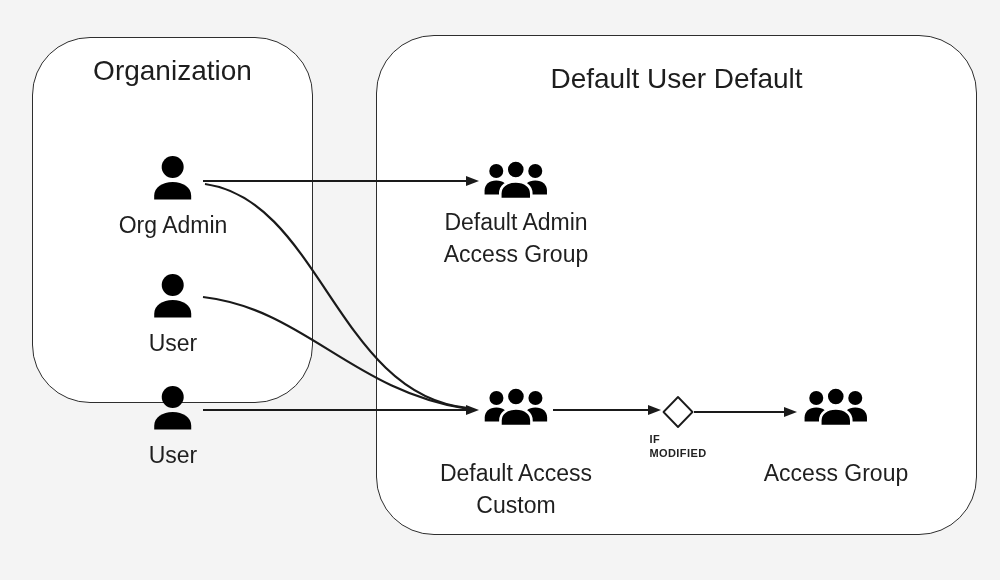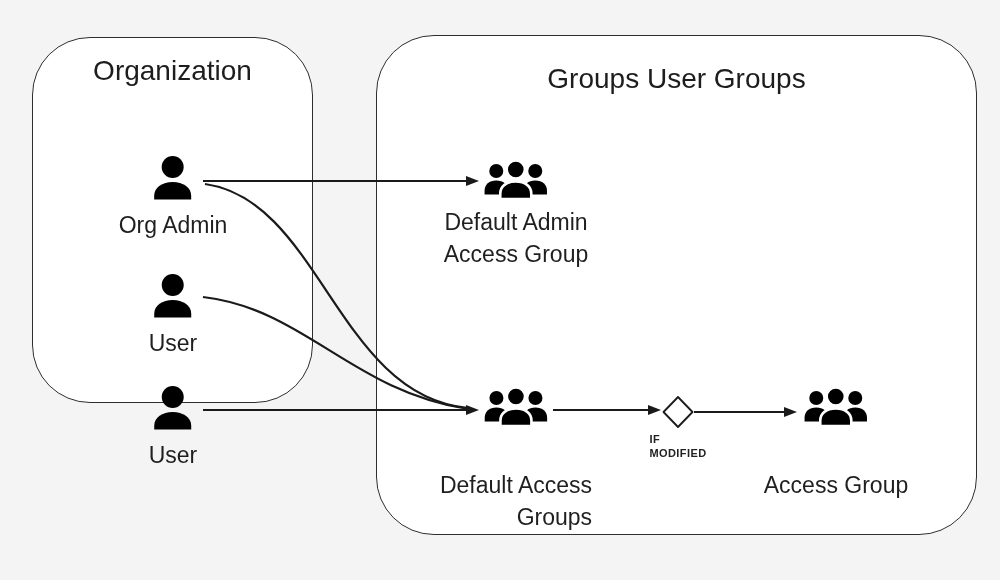--- a/index.html
+++ b/index.html
@@ -51,21 +51,21 @@
   }
   .node .icon { display: block; }
   .node .label {
     text-align: center;
     font-size: 23px;
     line-height: 32px;
     color: #1f1f1f;
   }
   .person .label { margin-top: 7px; line-height: 28px; }
   .group .label  { }
-  .group.low .label { margin-top: 36px; text-align: right; }
+  .group.low .label { margin-top: 24px; }
 
   .decision-label {
     position: absolute;
     transform: translateX(-50%);
     text-align: left;
     font-size: 11px;
     font-weight: 700;
     line-height: 13.5px;
     letter-spacing: 0.4px;
     color: #222222;
@@ -75,21 +75,21 @@
 </head>
 <body>
 
 <div class="canvas">
 
   <section class="box org-box">
     <h2 class="box-title">Organization</h2>
   </section>
 
   <section class="box groups-box">
-    <h2 class="box-title">Groups User Groups</h2>
+    <h2 class="box-title">Default User Default</h2>
   </section>
 
   <svg class="wires" viewBox="0 0 1000 580" xmlns="http://www.w3.org/2000/svg">
     <defs>
       <marker id="arrowhead" markerUnits="userSpaceOnUse" markerWidth="13" markerHeight="10" refX="1" refY="5" orient="auto">
         <path d="M0,0 L13,5 L0,10 Z" fill="#1a1a1a"></path>
       </marker>
     </defs>
 
     <path d="M203,181 H467" stroke="#1a1a1a" stroke-width="2" fill="none" marker-end="url(#arrowhead)"></path>
@@ -150,21 +150,21 @@
     <svg class="icon" width="64" height="46" viewBox="0 0 64 46">
       <circle cx="12.5" cy="11" r="7" fill="#000"></circle>
       <circle cx="51.5" cy="11" r="7" fill="#000"></circle>
       <path d="M12.5,20.5 C5.5,20.5 0.8,24.6 0.8,30.6 L0.8,34.5 L24.2,34.5 L24.2,30.6 C24.2,24.6 19.5,20.5 12.5,20.5 Z" fill="#000"></path>
       <path d="M51.5,20.5 C44.5,20.5 39.8,24.6 39.8,30.6 L39.8,34.5 L63.2,34.5 L63.2,30.6 C63.2,24.6 58.5,20.5 51.5,20.5 Z" fill="#000"></path>
       <circle cx="32" cy="9.5" r="8.8" fill="#000" stroke="#fff" stroke-width="2"></circle>
       <path d="M32,21.5 C22.5,21.5 16.5,26.5 16.5,33.5 L16.5,39 L47.5,39 L47.5,33.5 C47.5,26.5 41.5,21.5 32,21.5 Z" fill="#000" stroke="#fff" stroke-width="2.6"></path>
     </svg>
     <div class="label">
       <div>Default Access</div>
-      <div>Groups</div>
+      <div>Custom</div>
     </div>
   </div>
 
   <div class="node group low" style="left:836px; top:387px">
     <svg class="icon" width="64" height="46" viewBox="0 0 64 46">
       <circle cx="12.5" cy="11" r="7" fill="#000"></circle>
       <circle cx="51.5" cy="11" r="7" fill="#000"></circle>
       <path d="M12.5,20.5 C5.5,20.5 0.8,24.6 0.8,30.6 L0.8,34.5 L24.2,34.5 L24.2,30.6 C24.2,24.6 19.5,20.5 12.5,20.5 Z" fill="#000"></path>
       <path d="M51.5,20.5 C44.5,20.5 39.8,24.6 39.8,30.6 L39.8,34.5 L63.2,34.5 L63.2,30.6 C63.2,24.6 58.5,20.5 51.5,20.5 Z" fill="#000"></path>
       <circle cx="32" cy="9.5" r="8.8" fill="#000" stroke="#fff" stroke-width="2"></circle>

